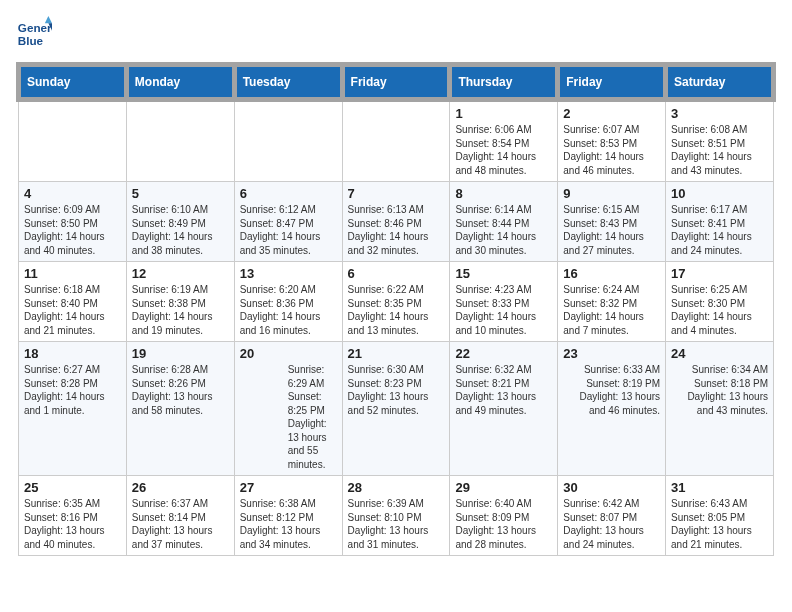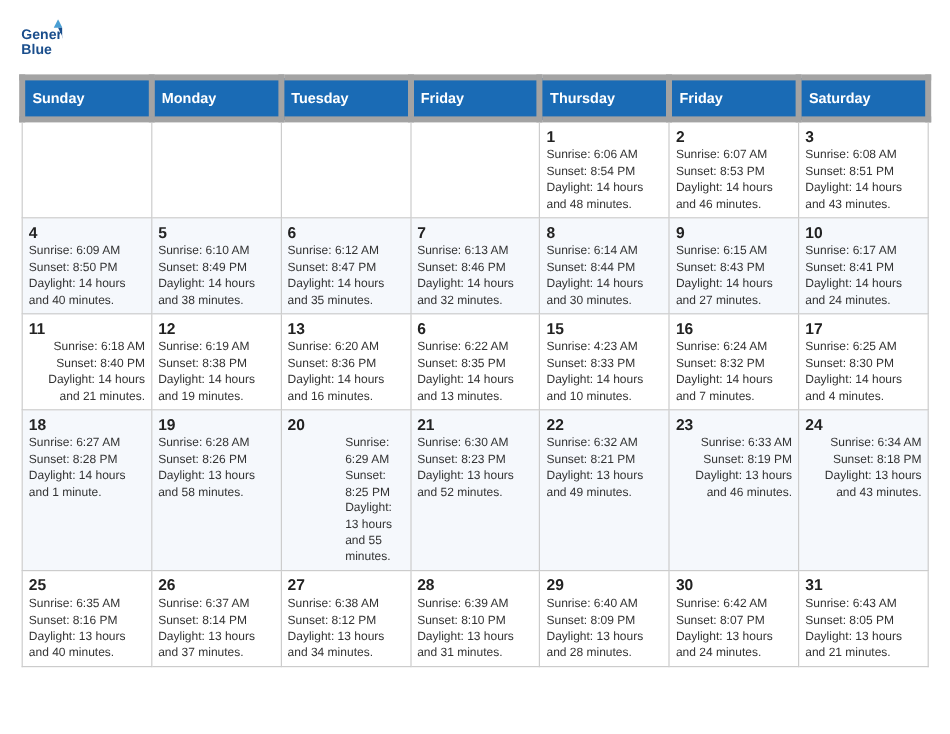--- a/index.html
+++ b/index.html
@@ -176,21 +176,21 @@
         <td>
           <div class="day-number">10</div>
           <div class="day-info" style="white-space: pre-line;">Sunrise: 6:17 AM
 Sunset: 8:41 PM
 Daylight: 14 hours and 24 minutes.</div>
         </td>
       </tr>
       <tr>
         <td>
           <div class="day-number">11</div>
-          <div class="day-info" style="white-space: pre-line; text-align: right;">Sunrise: 6:18 AM
+          <div class="day-info" style="white-space: pre-line;">Sunrise: 6:18 AM
 Sunset: 8:40 PM
 Daylight: 14 hours and 21 minutes.</div>
         </td>
         <td>
           <div class="day-number">12</div>
           <div class="day-info" style="white-space: pre-line;">Sunrise: 6:19 AM
 Sunset: 8:38 PM
 Daylight: 14 hours and 19 minutes.</div>
         </td>
         <td>

